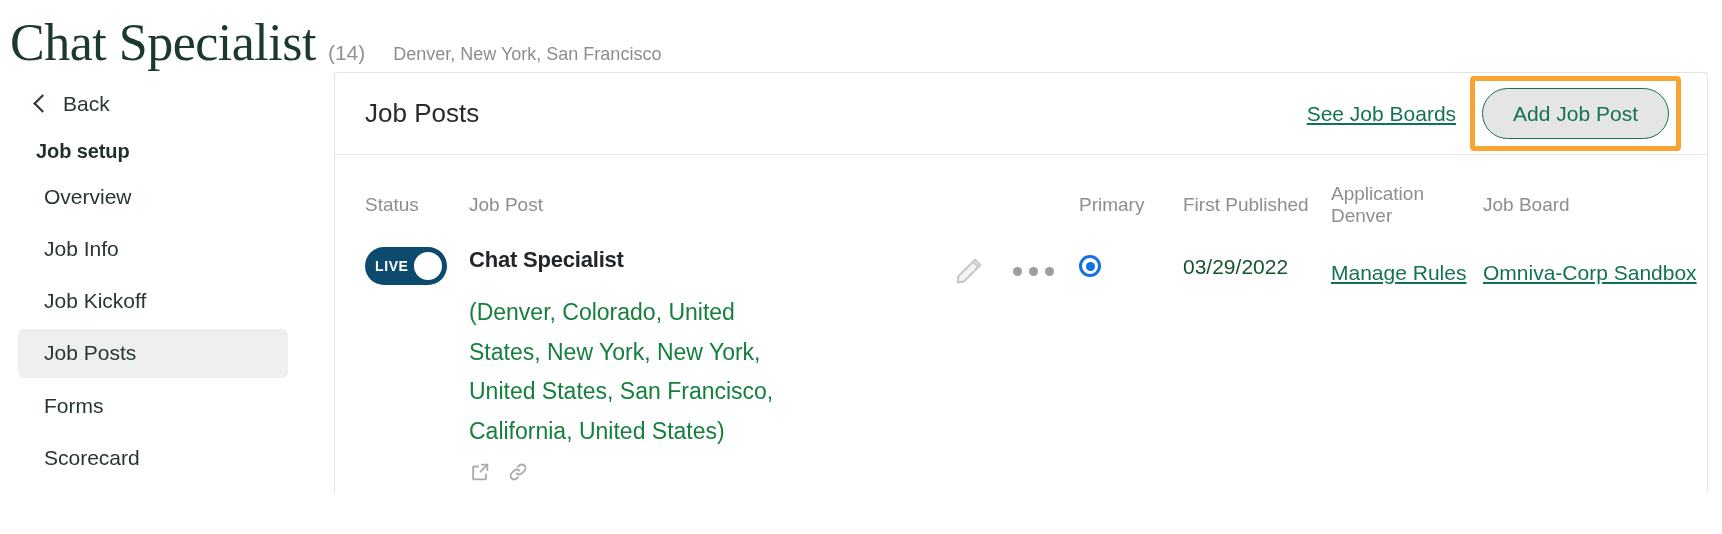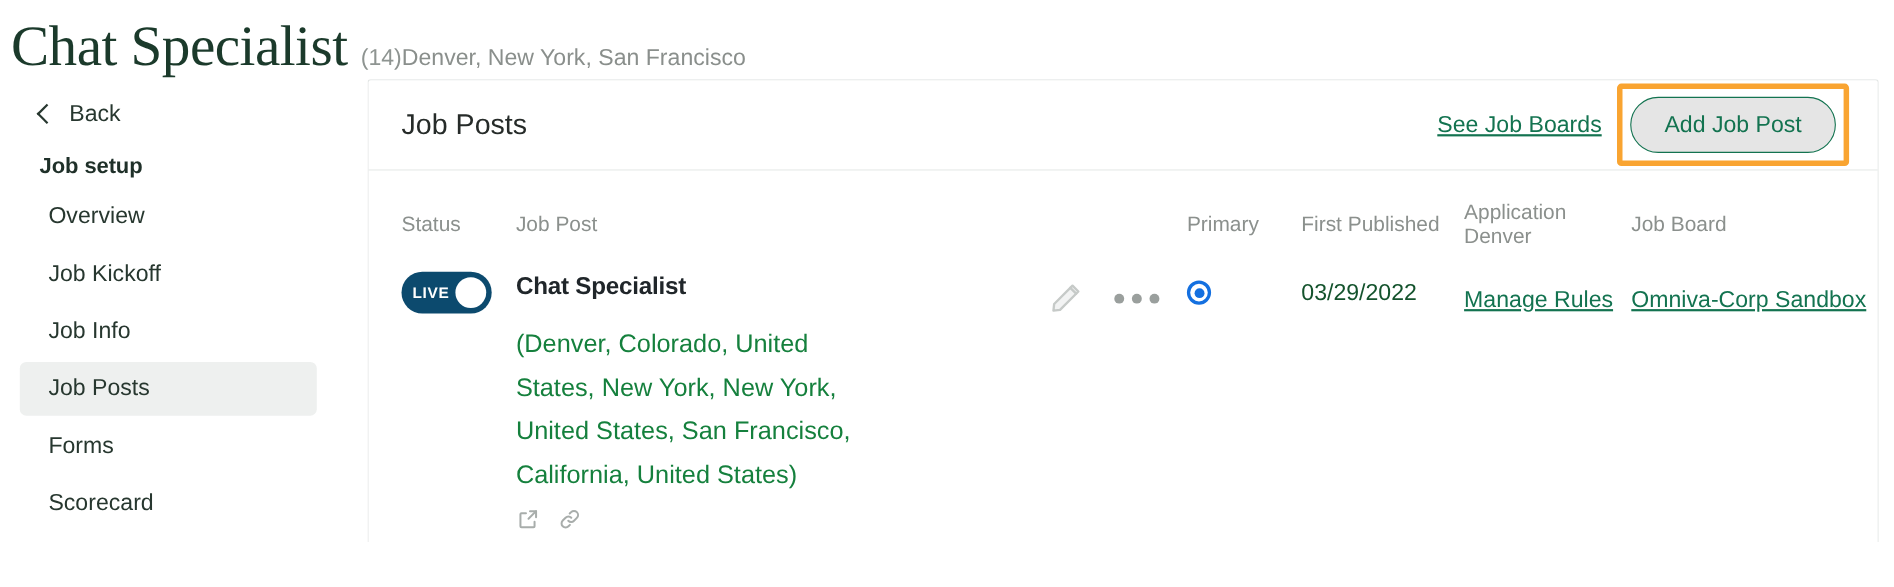--- a/index.html
+++ b/index.html
@@ -32,23 +32,23 @@
     color: #1b3a2b;
     letter-spacing: -0.5px;
   }
   .page-count {
     font-size: 21px;
     color: #8e9491;
     margin-left: 12px;
     font-weight: 400;
   }
   .page-locations {
-    font-size: 21px;
+    font-size: 18px;
     color: #8a8f8c;
-    margin-left: 0;
+    margin-left: 28px;
     font-weight: 400;
   }
 
   
   .layout {
     display: flex;
     align-items: flex-start;
     padding-left: 10px;
   }
 
@@ -278,24 +278,24 @@
     <div class="back-link">
       <span class="chev"></span>
       <span>Back</span>
     </div>
     <div class="nav-group-title">Job setup</div>
 
     <div class="nav-item">
       <span>Overview</span>
     </div>
     <div class="nav-item">
+      <span>Job Info</span>
+    </div>
+    <div class="nav-item">
       <span>Job Kickoff</span>
-    </div>
-    <div class="nav-item">
-      <span>Job Info</span>
     </div>
     <div class="nav-item active">
       <span>Job Posts</span>
     </div>
     <div class="nav-item">
       <span>Forms</span>
     </div>
     <div class="nav-item">
       <span>Scorecard</span>
     </div>

